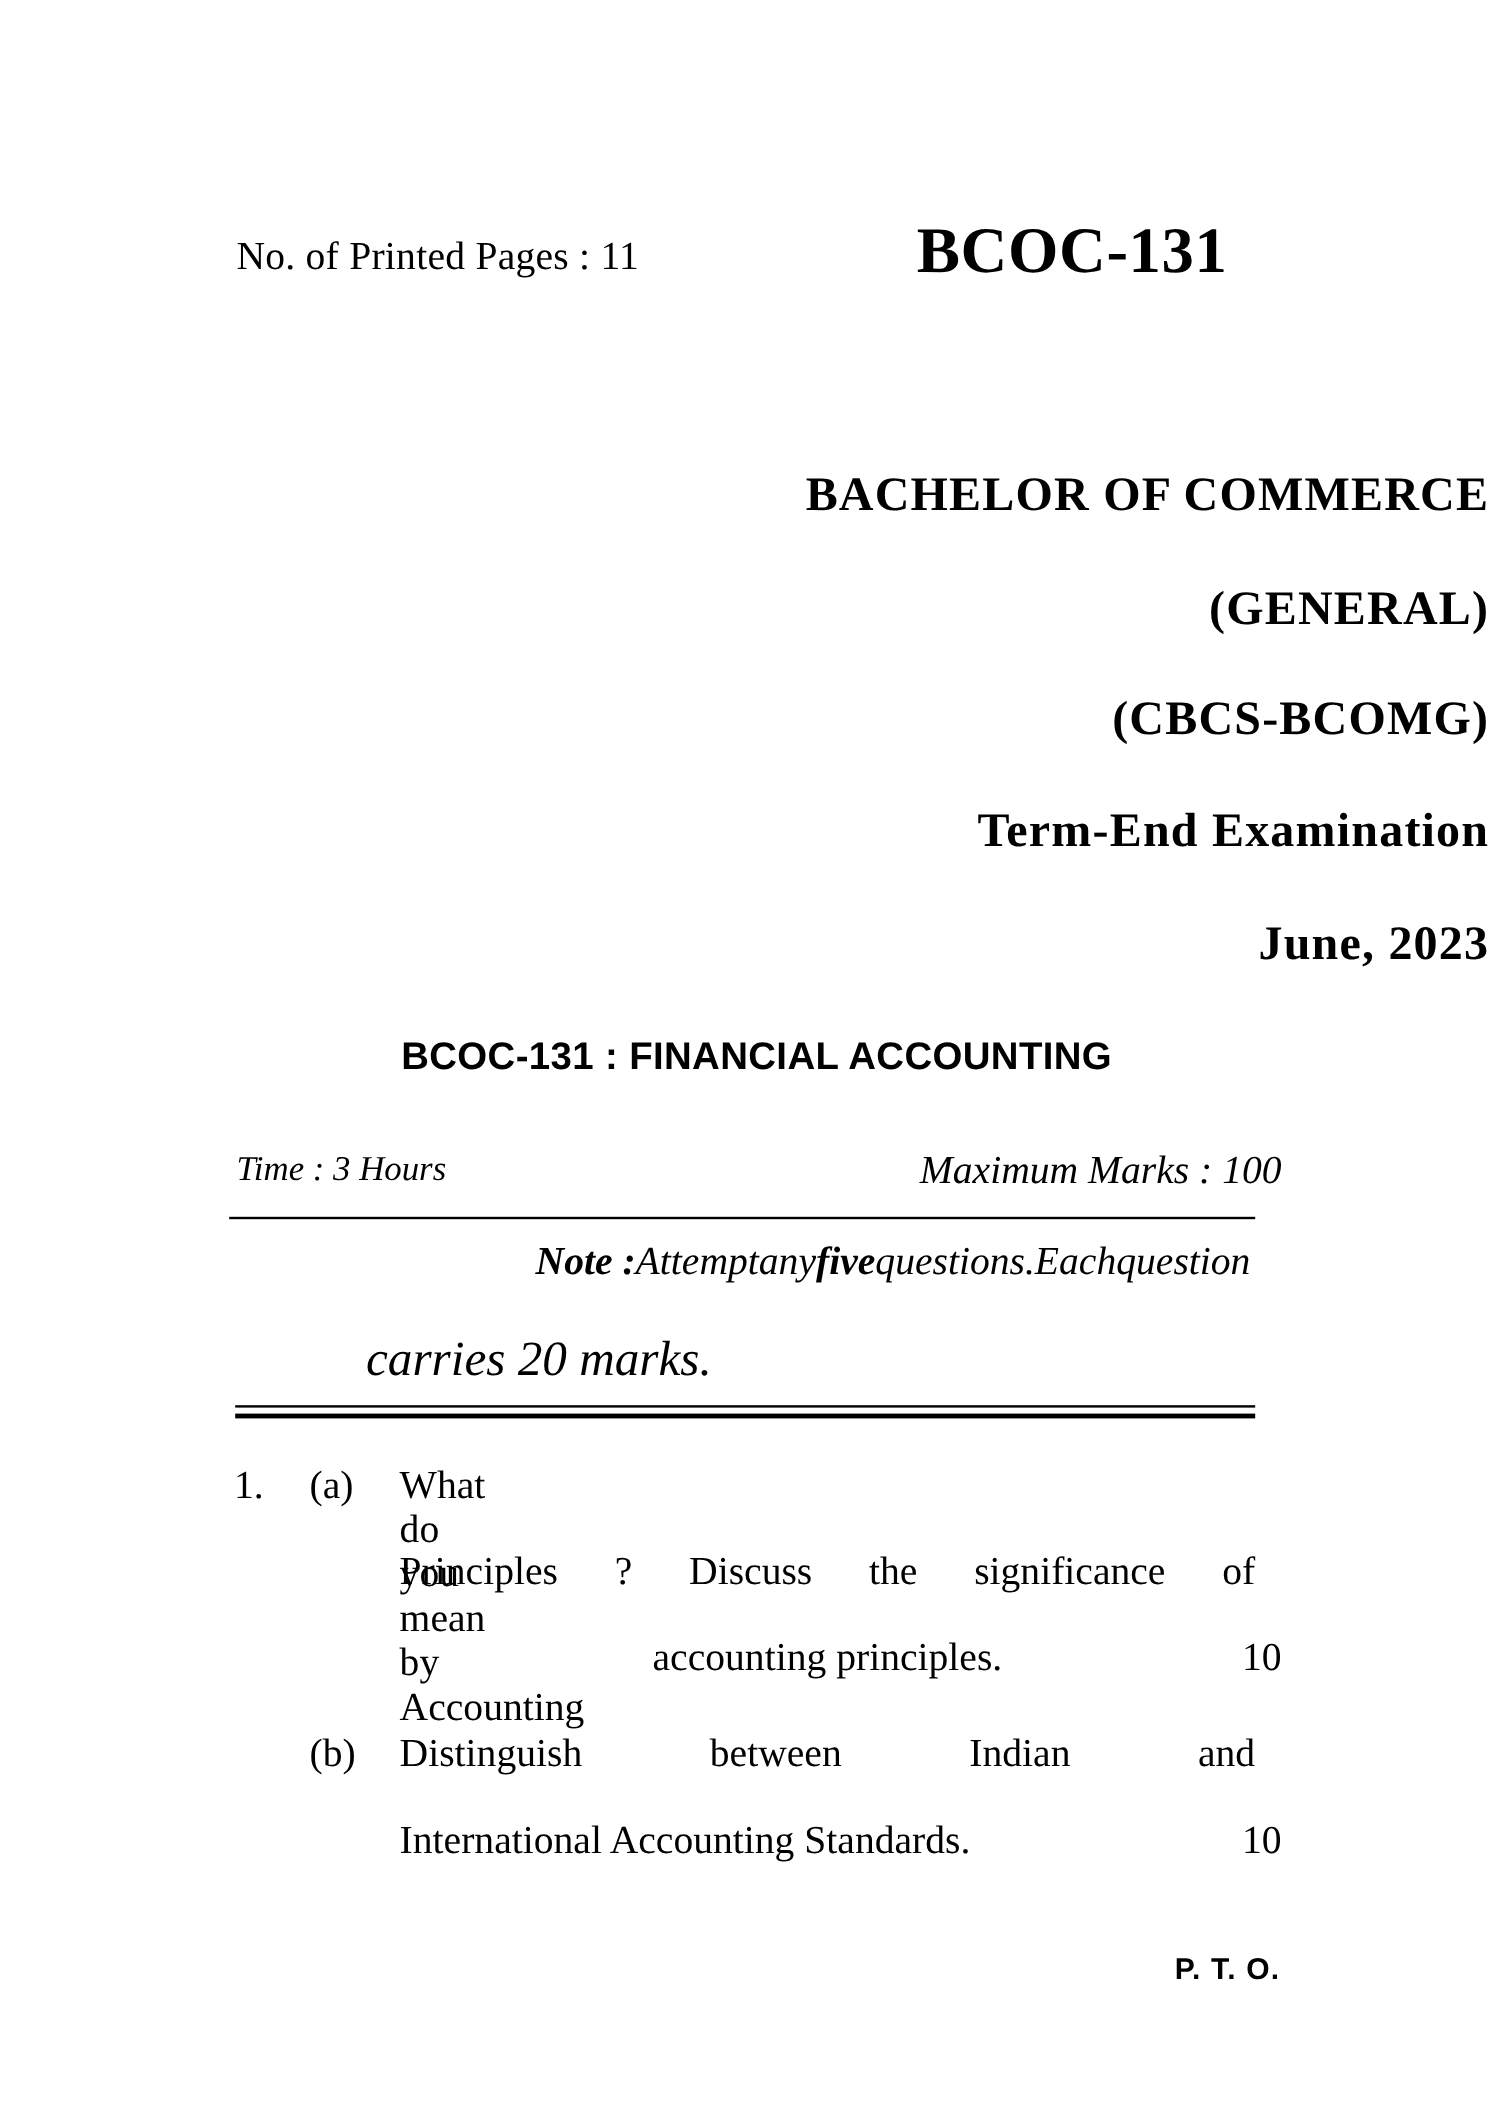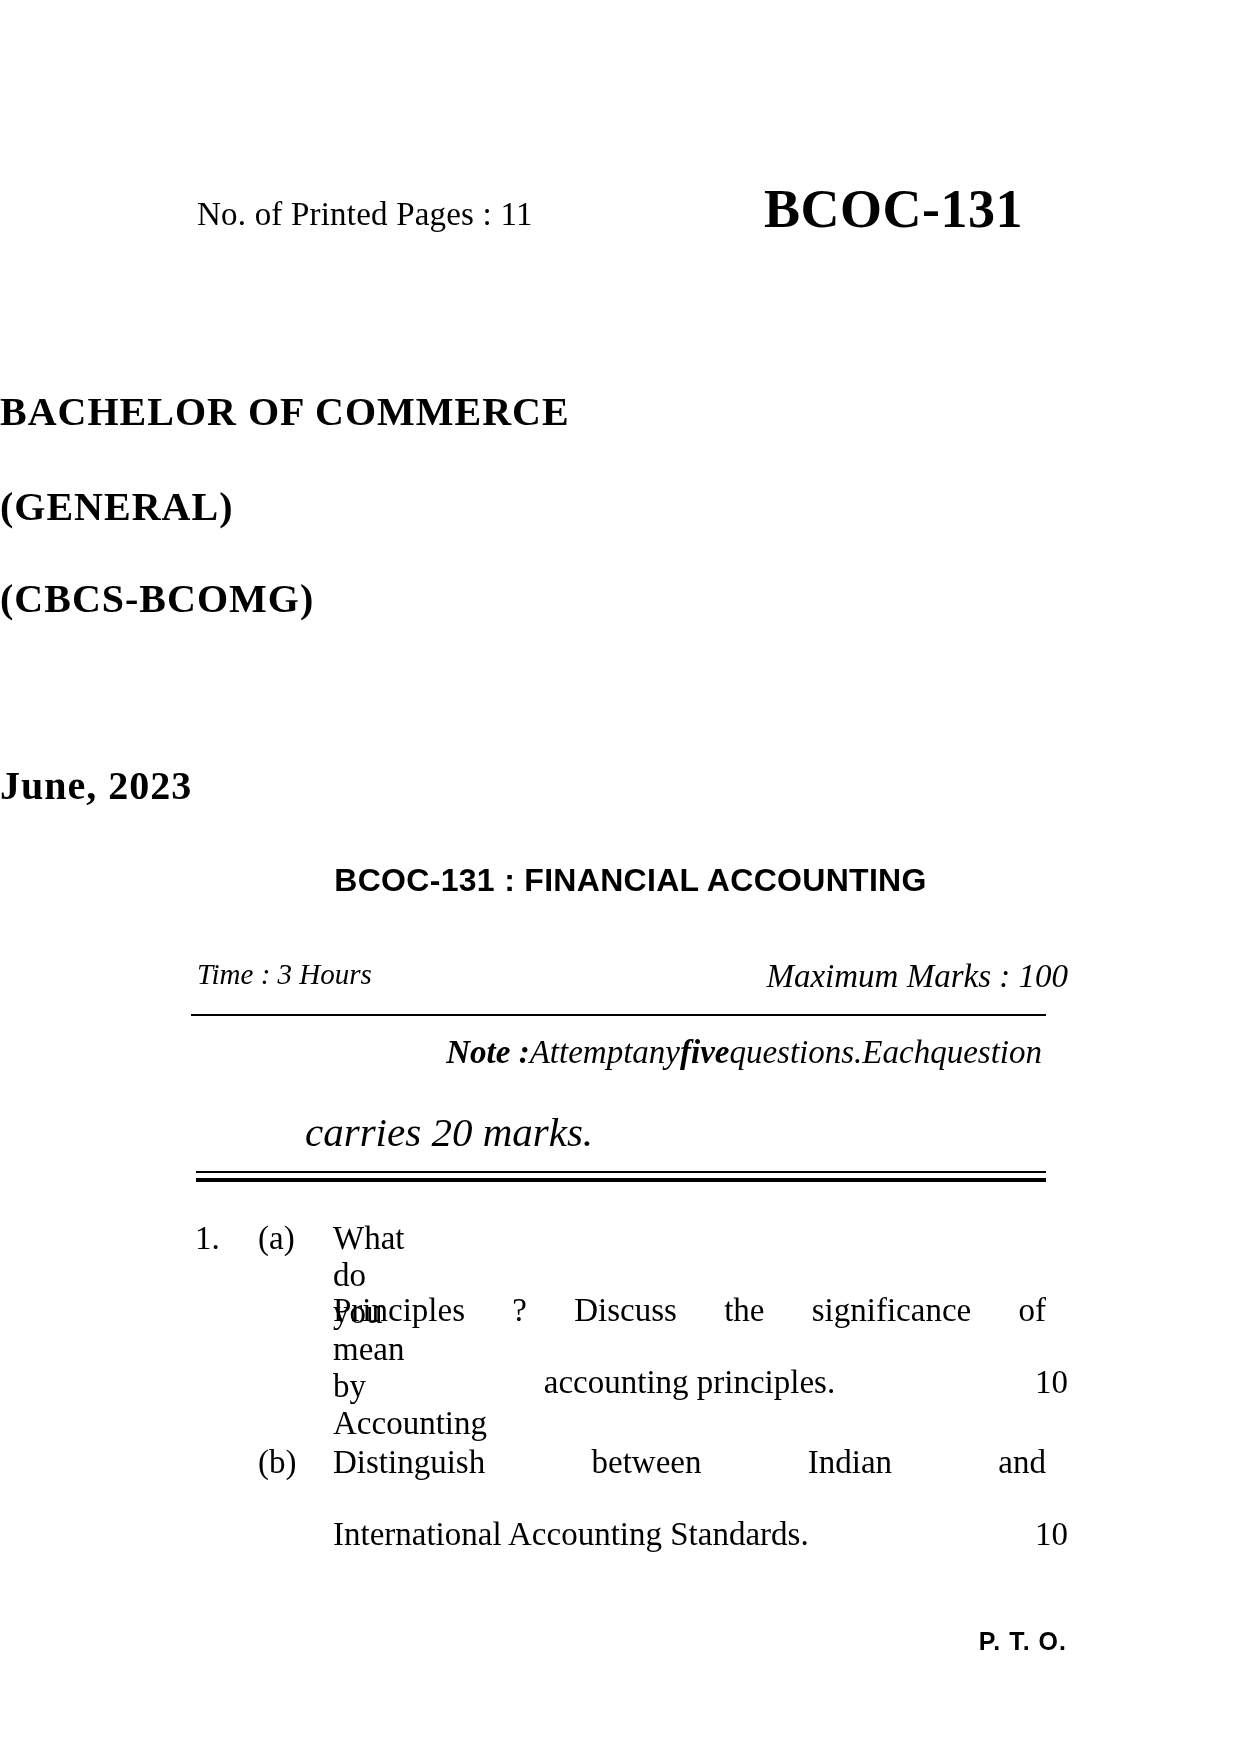--- a/index.html
+++ b/index.html
@@ -32,21 +32,21 @@
     }
     .course-code-top {
       left: 764px; top: 178px;
       font-family: "Liberation Serif", serif;
       font-weight: bold;
       font-size: 54px;
       letter-spacing: 0.5px;
     }
     .center-heading {
       left: 0; width: 1241px;
-      text-align: left;
+      text-align: right;
       font-family: "Liberation Serif", serif;
       font-weight: bold;
       font-size: 40px;
       letter-spacing: 1px;
     }
     .h-degree { top: 388px; left: 0; width: 1241px; }
     .h-general { top: 483px; }
     .h-cbcs { top: 575px; }
     .h-term { top: 668px; }
     .h-date { top: 762px; }
@@ -135,20 +135,21 @@
 <body>
 
 <div class="page">
 
   <div class="abs printed-pages">No. of Printed Pages : 11</div>
   <div class="abs course-code-top">BCOC-131</div>
 
   <div class="abs center-heading h-degree">BACHELOR OF COMMERCE</div>
   <div class="abs center-heading h-general">(GENERAL)</div>
   <div class="abs center-heading h-cbcs">(CBCS-BCOMG)</div>
+  <div class="abs center-heading h-term">Term-End Examination</div>
   <div class="abs center-heading h-date">June, 2023</div>
 
   <div class="abs paper-title">BCOC-131 : FINANCIAL ACCOUNTING</div>
 
   <div class="abs time">Time : 3 Hours</div>
   <div class="abs max-marks">Maximum Marks : 100</div>
   <div class="abs rule-single"></div>
 
   <div class="abs note-line1">
     <span style="display:flex;gap:0;">

